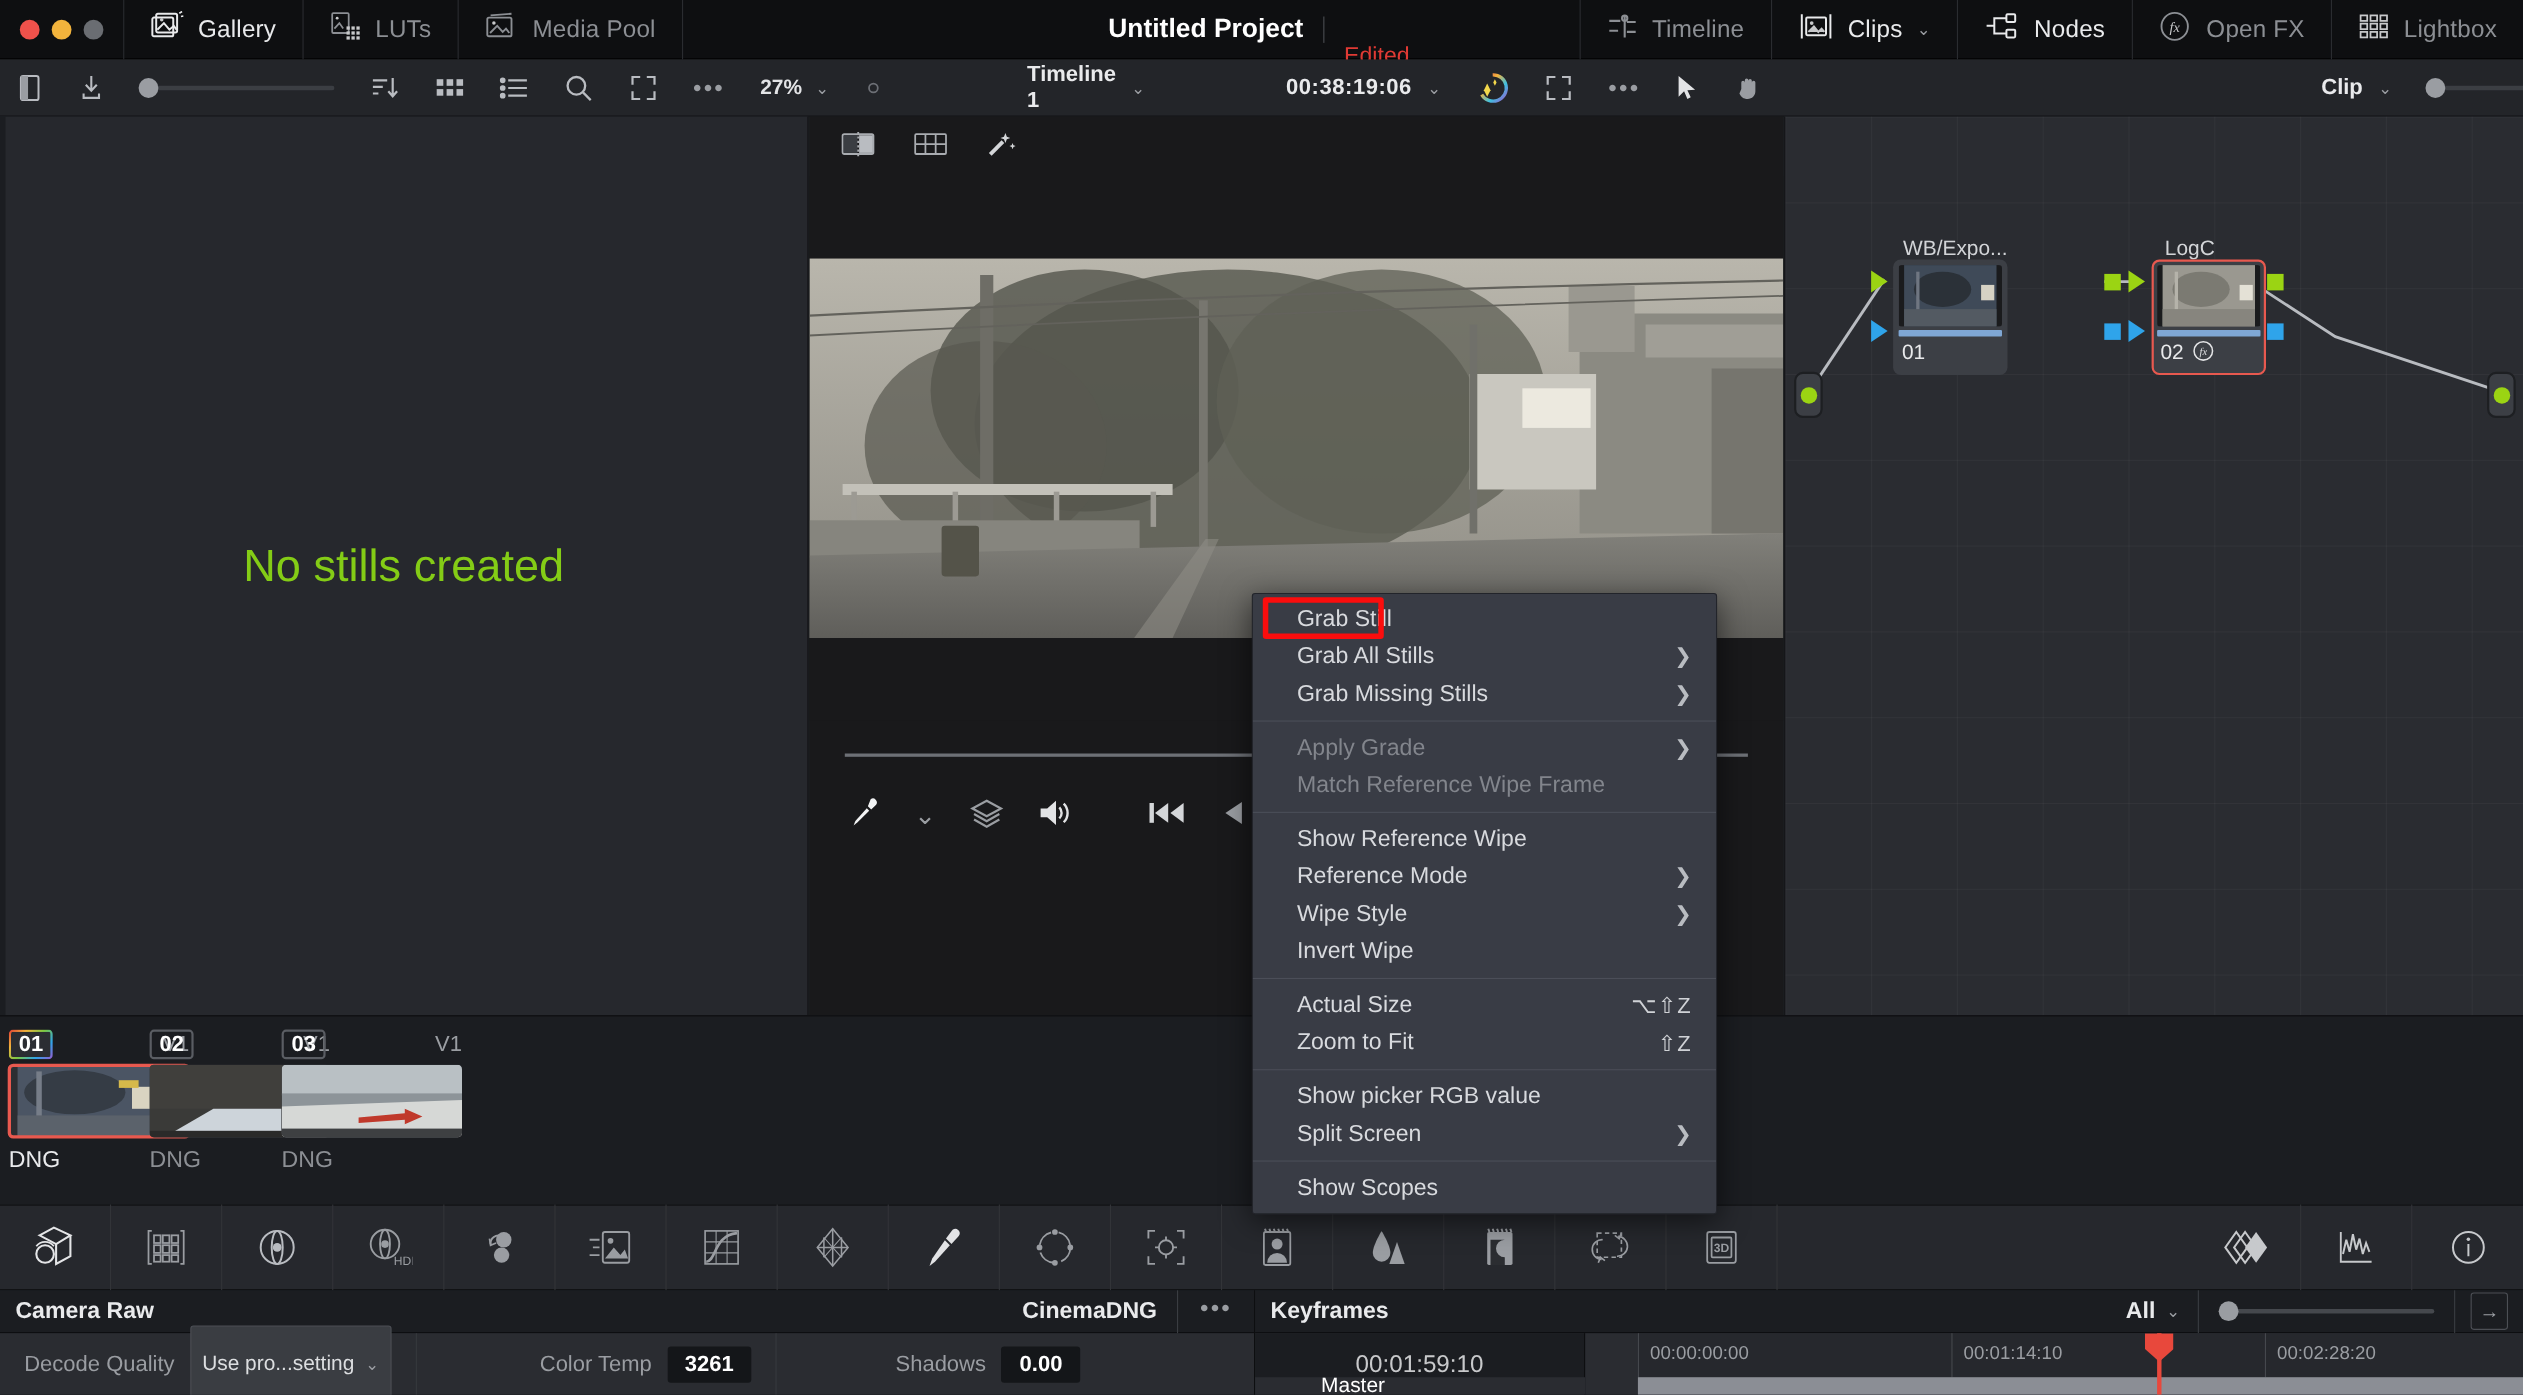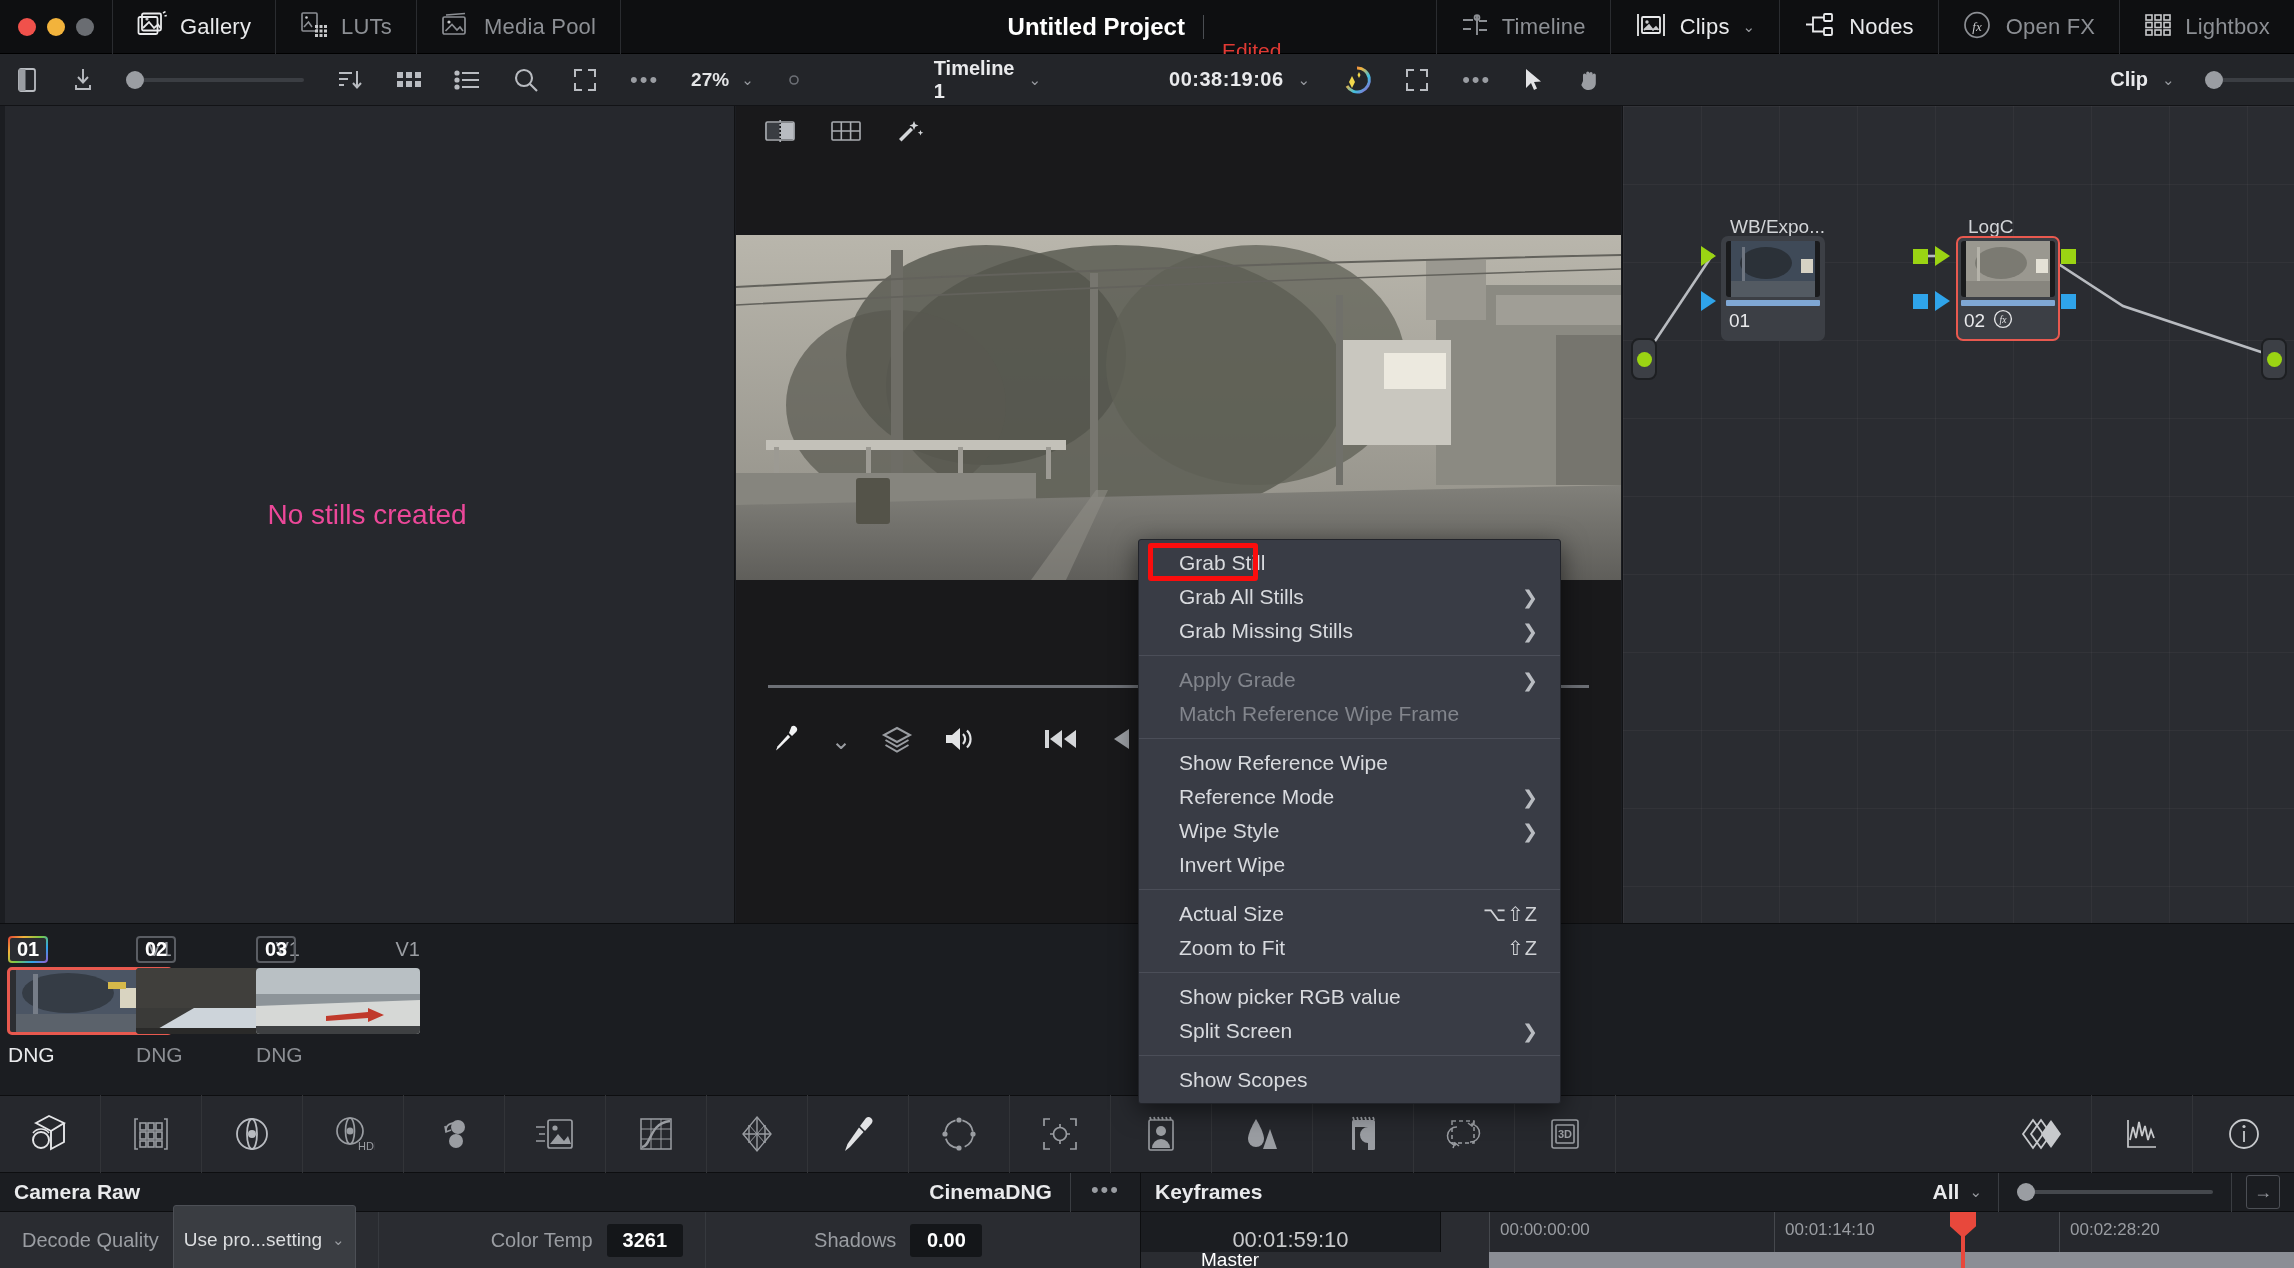--- a/index.html
+++ b/index.html
@@ -72,21 +72,21 @@
   .main {
     position: absolute; top: 106px; left: 0; width: 2294px; height: 817px;
   }
   
   .gallery {
     position: absolute; left: 0; top: 0; width: 735px; height: 817px;
     background: #26282d;
     display: flex; align-items: center; justify-content: center;
     border-right: 1px solid #111214;
   }
-  .gallery-empty { font-size: 28px; color: #ec4899; }
+  .gallery-empty { font-size: 41px; color: #84cc16; }
   .gallery-edge { position:absolute; left:0; top:0; width:5px; height:817px; background:#1b1d21; }
 
   
   .viewer {
     position: absolute; left: 736px; top: 0; width: 885px; height: 817px;
     background: #19191b;
   }
   .viewer-tools {
     height: 54px; display: flex; align-items: center; gap: 34px;
     padding-left: 28px;

